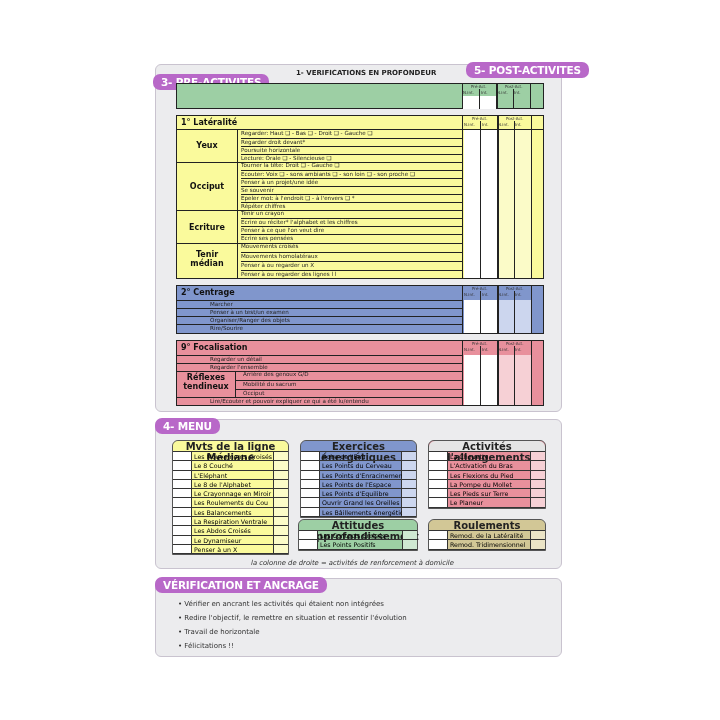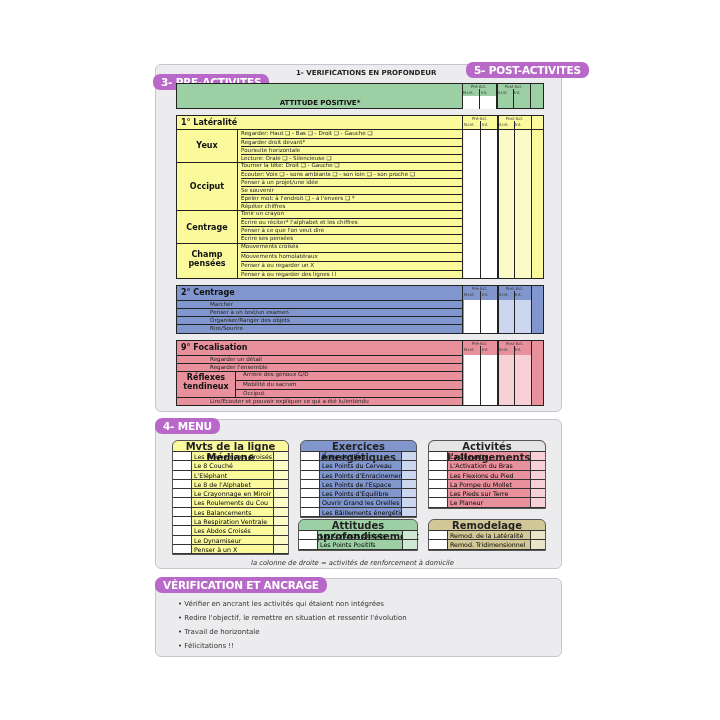--- a/index.html
+++ b/index.html
@@ -26,21 +26,20 @@
 </style>
 </head>
 <body>
 
 <div class="panel" style="left:155px;top:64px;width:407px;height:348px"></div>
 <div class="tag" style="left:153px;top:74px">3- PRE-ACTIVITES</div>
 <div class="hdr-center" style="left:296px;top:69px">1- VERIFICATIONS EN PROFONDEUR</div>
 <div class="tag" style="left:466px;top:62px">5- POST-ACTIVITES</div>
 
 <div class="sec" style="left:176px;top:83px;width:368px;height:26px;background:#9dcfa4">
-  <div style="position:absolute;left:0;width:286px;top:15px;text-align:center;font-size:7px;font-weight:bold;color:#111">ATTITUDE POSITIVE*</div>
   <div class="colgrid" style="left:285px;width:83px">
     <div class="cg" style="left:0"></div>
     <div class="ch" style="left:9px;top:0">Pré-Act.</div>
     <div class="ch" style="left:43px;top:0">Post-Act.</div>
     <div class="ch" style="left:1px;top:6px">N.int.</div>
     <div class="ch" style="left:19px;top:6px">Int.</div>
     <div class="ch" style="left:35px;top:6px">N.int.</div>
     <div class="ch" style="left:52px;top:6px">Int.</div>
     <div class="white" style="position:absolute;left:1px;top:12px;width:16px;height:13px"></div>
     <div class="white" style="position:absolute;left:18px;top:12px;width:16px;height:13px"></div>
@@ -79,28 +78,28 @@
 
   <div class="sub" style="left:0;width:60px;top:66px">Occiput</div>
   <div class="row" style="left:64px;top:46px;width:221px;border-top:none">Tourner la tête:   Droit ❑  -  Gauche ❑</div>
   <div class="row" style="left:64px;top:54px;width:221px">Ecouter:  Voix ❑  -  sons ambiants ❑  -  son loin ❑  -  son proche ❑</div>
   <div class="row" style="left:64px;top:62px;width:221px">Penser à un projet/une idée</div>
   <div class="row" style="left:64px;top:70px;width:221px">Se souvenir</div>
   <div class="row" style="left:64px;top:78px;width:221px">Epeler mot: à l'endroit  ❑  -  à l'envers ❑ *</div>
   <div class="row" style="left:64px;top:86px;width:221px">Répéter chiffres</div>
   <div style="position:absolute;left:0;width:285px;top:94px;border-top:1px solid #222"></div>
 
-  <div class="sub" style="left:0;width:60px;top:107px">Centrage</div>
+  <div class="sub" style="left:0;width:60px;top:107px">Ecriture</div>
   <div class="row" style="left:64px;top:94px;width:221px;border-top:none">Tenir un crayon</div>
   <div class="row" style="left:64px;top:102px;width:221px">Ecrire ou réciter* l'alphabet et les chiffres</div>
   <div class="row" style="left:64px;top:110px;width:221px">Penser à ce que l'on veut dire</div>
   <div class="row" style="left:64px;top:118px;width:221px">Ecrire ses pensées</div>
   <div style="position:absolute;left:0;width:285px;top:127px;border-top:1px solid #222"></div>
 
-  <div class="sub" style="left:8px;width:44px;top:134px">Champ pensées</div>
+  <div class="sub" style="left:8px;width:44px;top:134px">Tenir médian</div>
   <div class="row" style="left:64px;top:127px;width:221px;border-top:none">Mouvements croisés</div>
   <div class="row" style="left:64px;top:136px;width:221px">Mouvements homolatéraux</div>
   <div class="row" style="left:64px;top:145px;width:221px">Penser à ou regarder un X</div>
   <div class="row" style="left:64px;top:154px;width:221px">Penser à ou regarder des lignes l l</div>
 </div>
 
 <div class="sec" style="left:176px;top:285px;width:368px;height:49px;background:#8096cc">
   <div class="cap" style="left:4px;top:2px">2° Centrage</div>
   <div class="colgrid" style="left:285px;width:83px;border-left:1px solid #222">
     <div class="ch" style="left:9px;top:0">Pré-Act.</div>
@@ -292,21 +291,21 @@
       <div class="rk" style="background:#f6d0d5"></div>
     </div>
   <div class="mrow">
       <div class="ck"></div>
       <div class="lb">Le Planeur</div>
       <div class="rk" style="background:#f6d0d5"></div>
     </div>
 </div>
 
 <div class="menu-box" style="left:428px;top:519px;width:118px;background:#d2c796">
-  <div class="menu-title" style="background:#d2c796">Remodelage</div>
+  <div class="menu-title" style="background:#d2c796">Roulements</div>
   <div class="mrow">
       <div class="ck"></div>
       <div class="lb">Remod. de la Latéralité</div>
       <div class="rk" style="background:#ebe4c6"></div>
     </div>
   <div class="mrow">
       <div class="ck"></div>
       <div class="lb">Remod. Tridimensionnel</div>
       <div class="rk" style="background:#ebe4c6"></div>
     </div>

